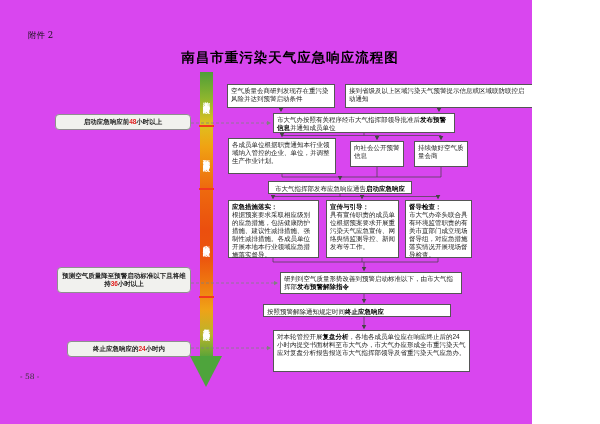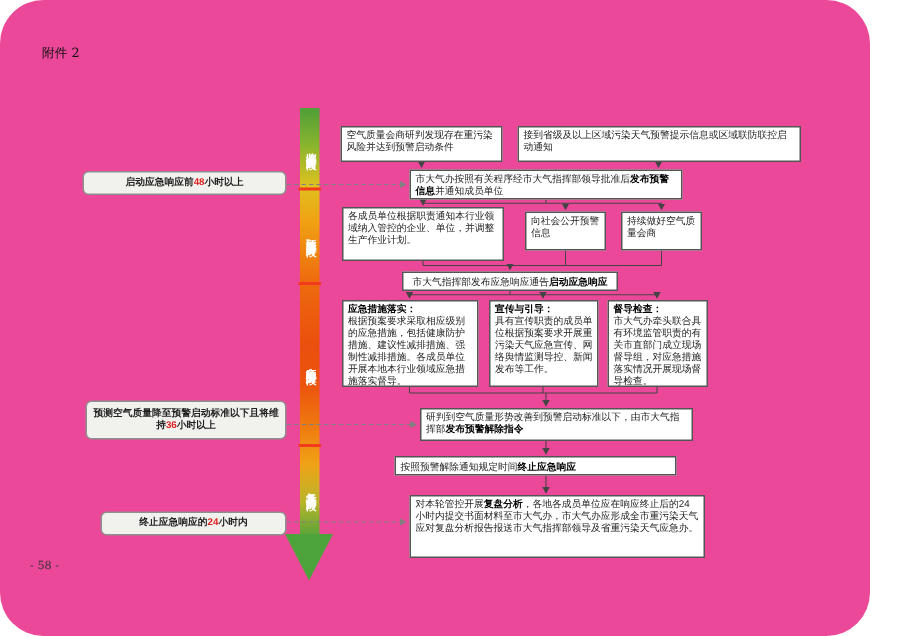--- a/index.html
+++ b/index.html
@@ -1,17 +1,17 @@
 <!DOCTYPE html>
 <html><head>
 <meta charset="utf-8">
 <style>
   html,body{margin:0;padding:0;background:#ffffff;}
-  .page{position:relative;width:580px;height:424px;background:#ec4899;overflow:hidden;
-        font-family:"Liberation Sans",sans-serif;color:#222;border-radius:29px;}
+  .page{position:relative;width:532px;height:424px;background:#d946ef;overflow:hidden;
+        font-family:"Liberation Sans",sans-serif;color:#222;}
   .attachment{position:absolute;left:28px;top:30px;font-size:8.5px;
         font-family:"DejaVu Serif",serif;color:#111;}
   .doc-title{position:absolute;left:140px;top:49px;width:300px;text-align:center;
         font-size:13.5px;font-weight:bold;letter-spacing:1px;
         font-family:"DejaVu Serif",serif;color:#000;}
   .page-num{position:absolute;left:20px;top:372px;font-size:7.5px;
         font-family:"DejaVu Serif",serif;color:#333;}
 
   
   .stage-bar{position:absolute;left:200px;top:72px;width:13px;height:286px;
@@ -60,20 +60,21 @@
   #lab3{left:67px;top:341px;width:124px;height:16px}
 
   .connectors{position:absolute;left:0;top:0;pointer-events:none;}
 </style>
 </head>
 <body>
 
 <div class="page">
 
   <div class="attachment">附件 2</div>
+  <div class="doc-title">南昌市重污染天气应急响应流程图</div>
   <div class="page-num">- 58 -</div>
 
   <div class="stage-bar"></div>
   <div class="bar-divider" id="dv1"></div>
   <div class="bar-divider" id="dv2"></div>
   <div class="bar-divider" id="dv3"></div>
   <div class="bar-arrowhead"></div>
   <div class="stage-label" id="st1">监测会商阶段</div>
   <div class="stage-label" id="st2">预警准备阶段</div>
   <div class="stage-label" id="st3">应急响应阶段</div>

